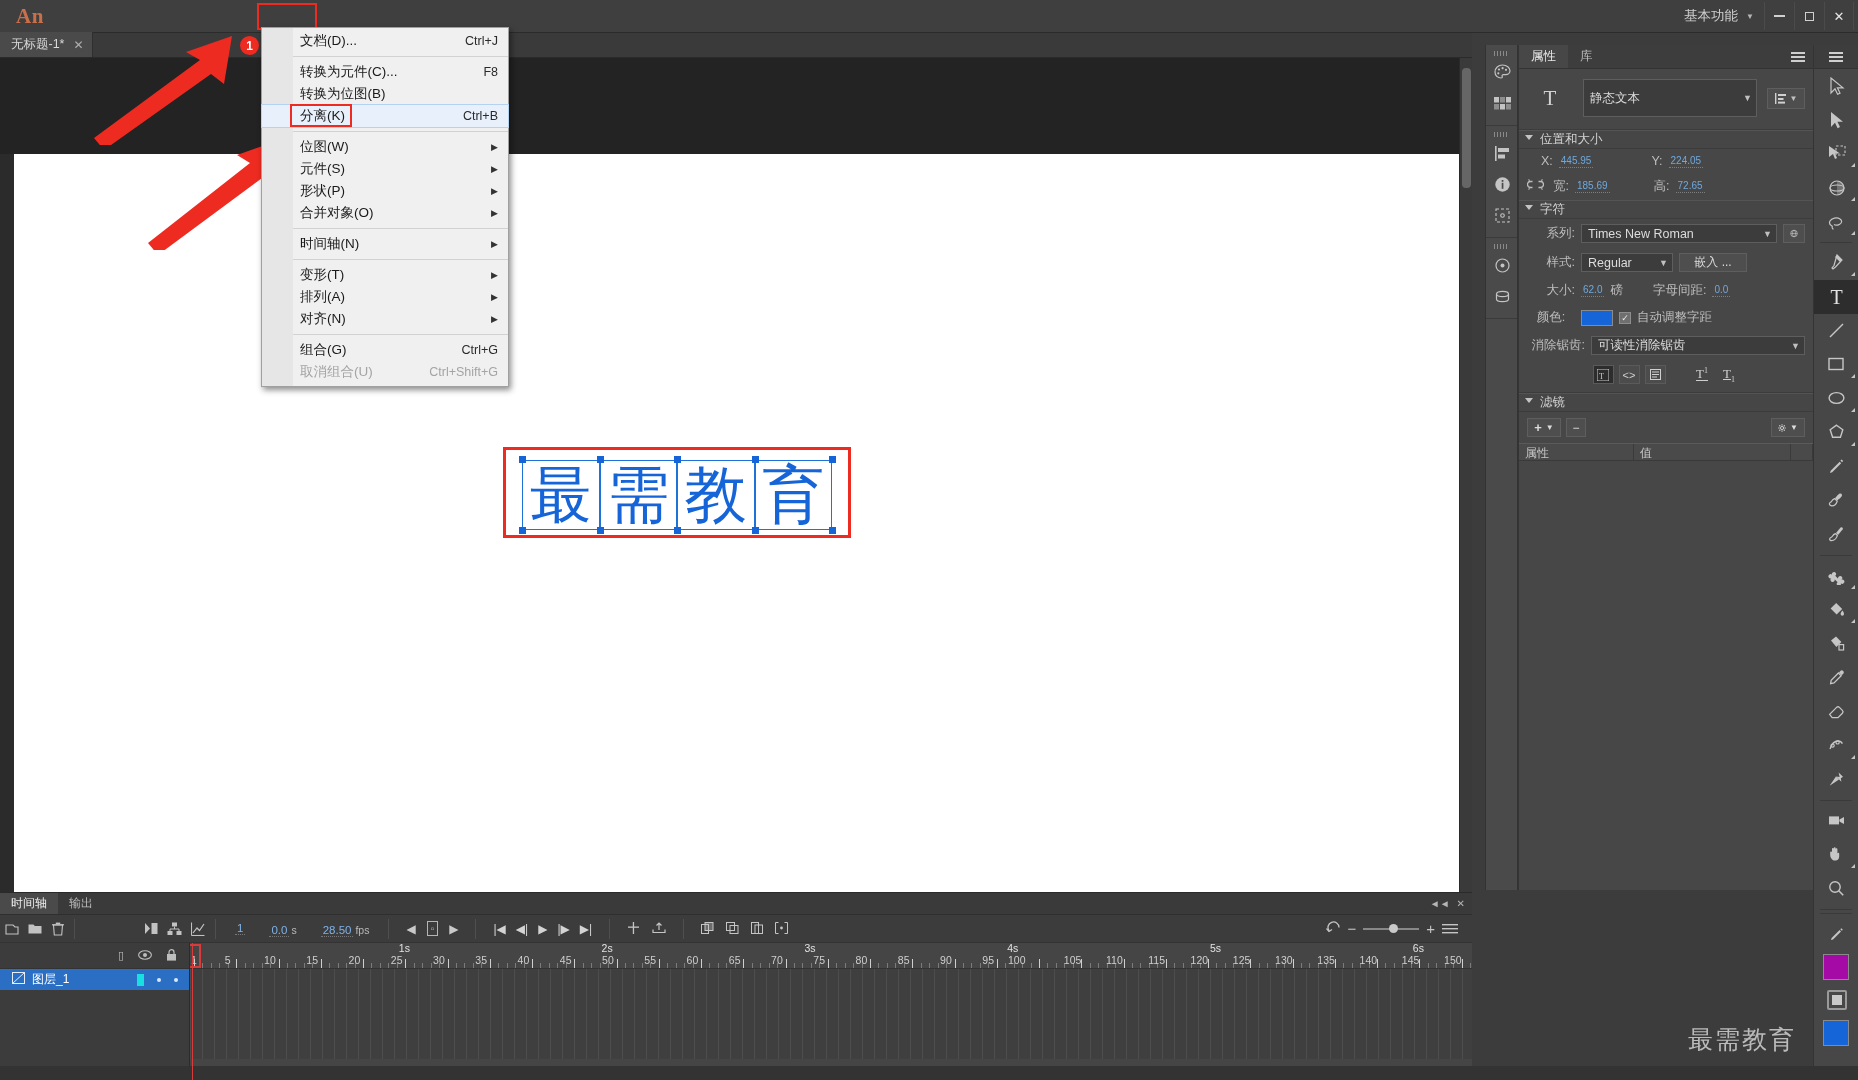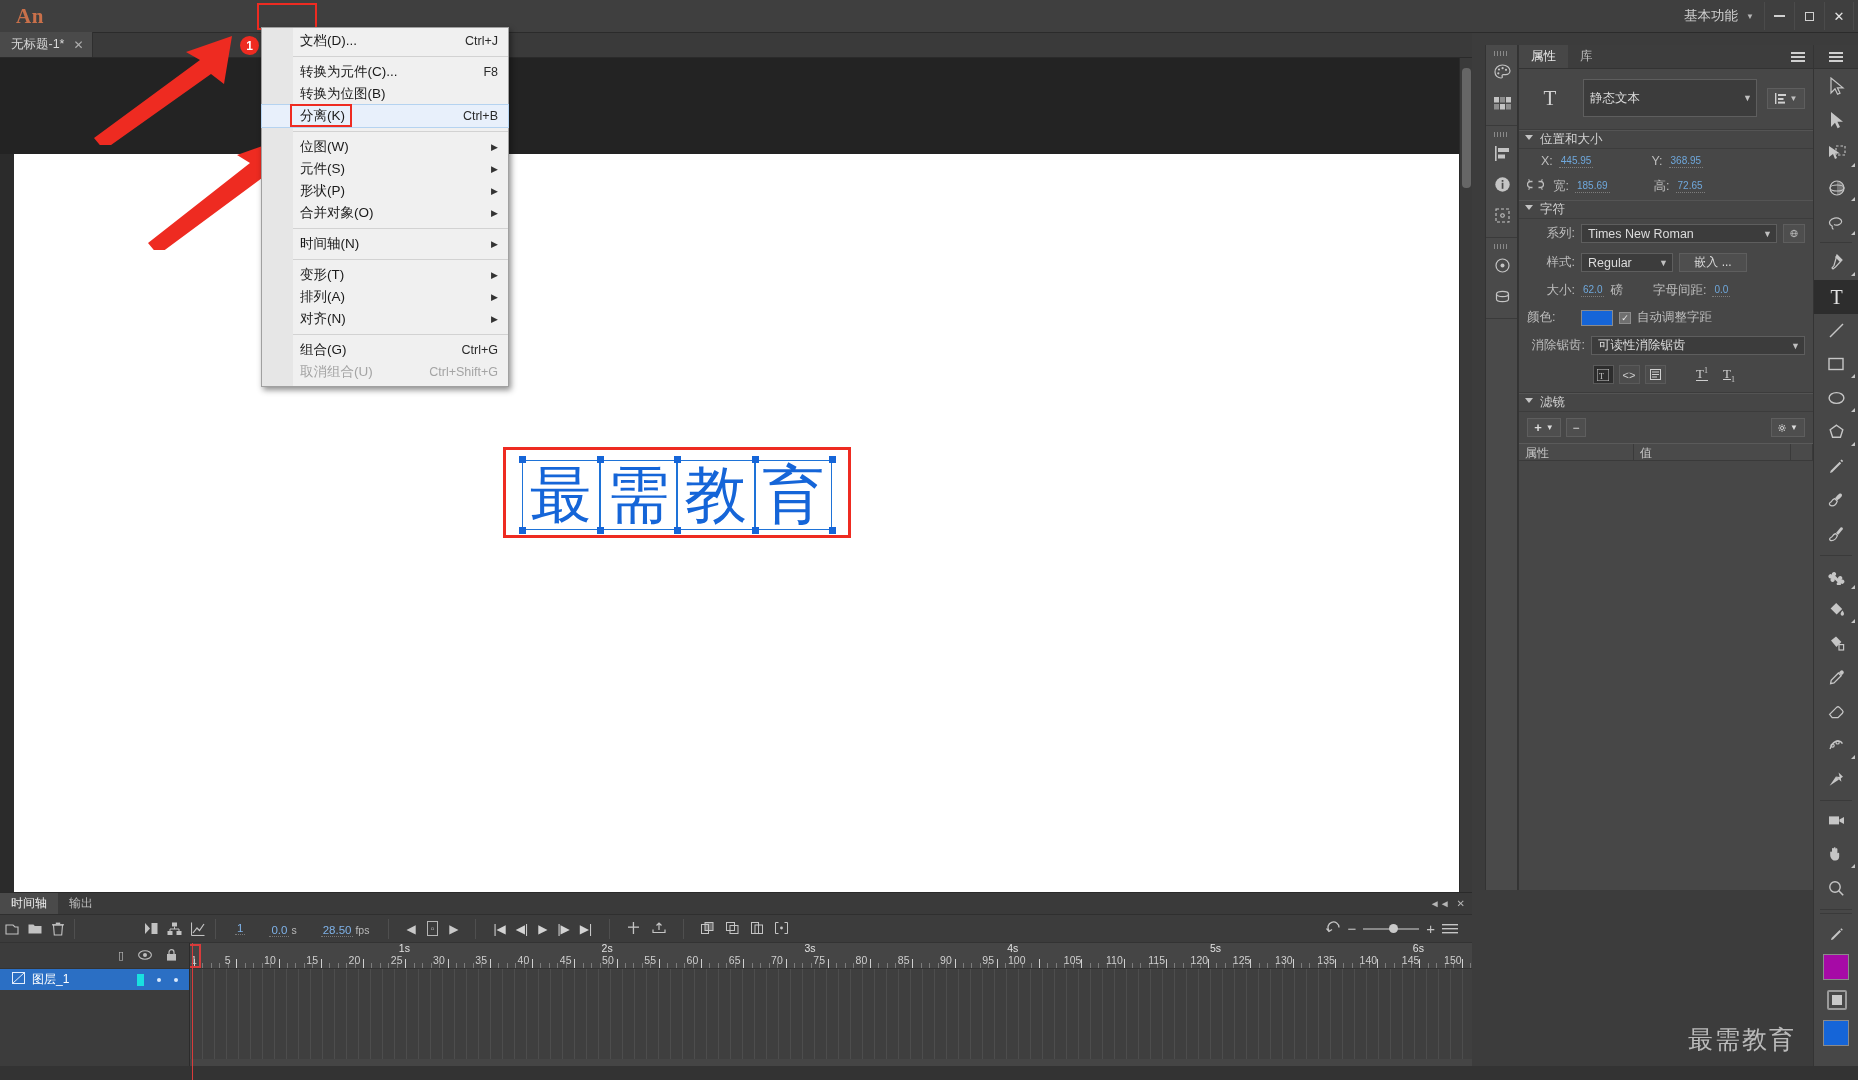--- a/index.html
+++ b/index.html
@@ -493,21 +493,21 @@
     </div>
 
     <div class="p-sec-head">
       <span class="tri open"></span>
       <span>位置和大小</span>
     </div>
     <div class="p-row" style="padding-left:22px;">
       <span class="p-lab">X:</span>
       <span class="p-val">445.95</span>
       <span class="p-lab" style="margin-left:52px;">Y:</span>
-      <span class="p-val">368.95</span>
+      <span class="p-val">224.05</span>
     </div>
     <div class="p-row">
       <span style="width:20px;">
         <svg width="17" height="14" viewBox="0 0 17 14">
             <path d="M5.5 3.5h-2a3 3 0 000 6h2M11.5 3.5h2a3 3 0 010 6h-2" fill="none" stroke="#bdbdbd" stroke-width="1.3"></path>
             <path d="M1.5 1.5l1.2 1.2M15.5 1.5l-1.2 1.2M1.5 11.5l1.2-1.2M15.5 11.5l-1.2-1.2" stroke="#bdbdbd" stroke-width="1.1"></path>
           </svg>
       </span>
       <span class="p-lab">宽:</span>
       <span class="p-val">185.69</span>
@@ -542,21 +542,21 @@
       <div class="mini-btn" style="flex:0 0 68px;">嵌入 ...</div>
     </div>
     <div class="p-row">
       <span class="p-lab" style="width:48px;text-align:right;">大小:</span>
       <span class="p-val">62.0</span>
       <span class="p-lab">磅</span>
       <span class="p-lab" style="margin-left:24px;">字母间距:</span>
       <span class="p-val">0.0</span>
     </div>
     <div class="p-row">
-      <span class="p-lab" style="width:48px;text-align:left;">颜色:</span>
+      <span class="p-lab" style="width:48px;text-align:center;">颜色:</span>
       <div class="colorchip" id="char-color" style="background: rgb(21, 101, 216);"></div>
       <div class="chk">✓</div>
       <span class="p-lab">自动调整字距</span>
     </div>
     <div class="p-row">
       <span class="p-lab" style="width:58px;text-align:right;">消除锯齿:</span>
       <div class="dd-ctl">
         <span>可读性消除锯齿</span>
         <span class="cv">▼</span>
       </div>

